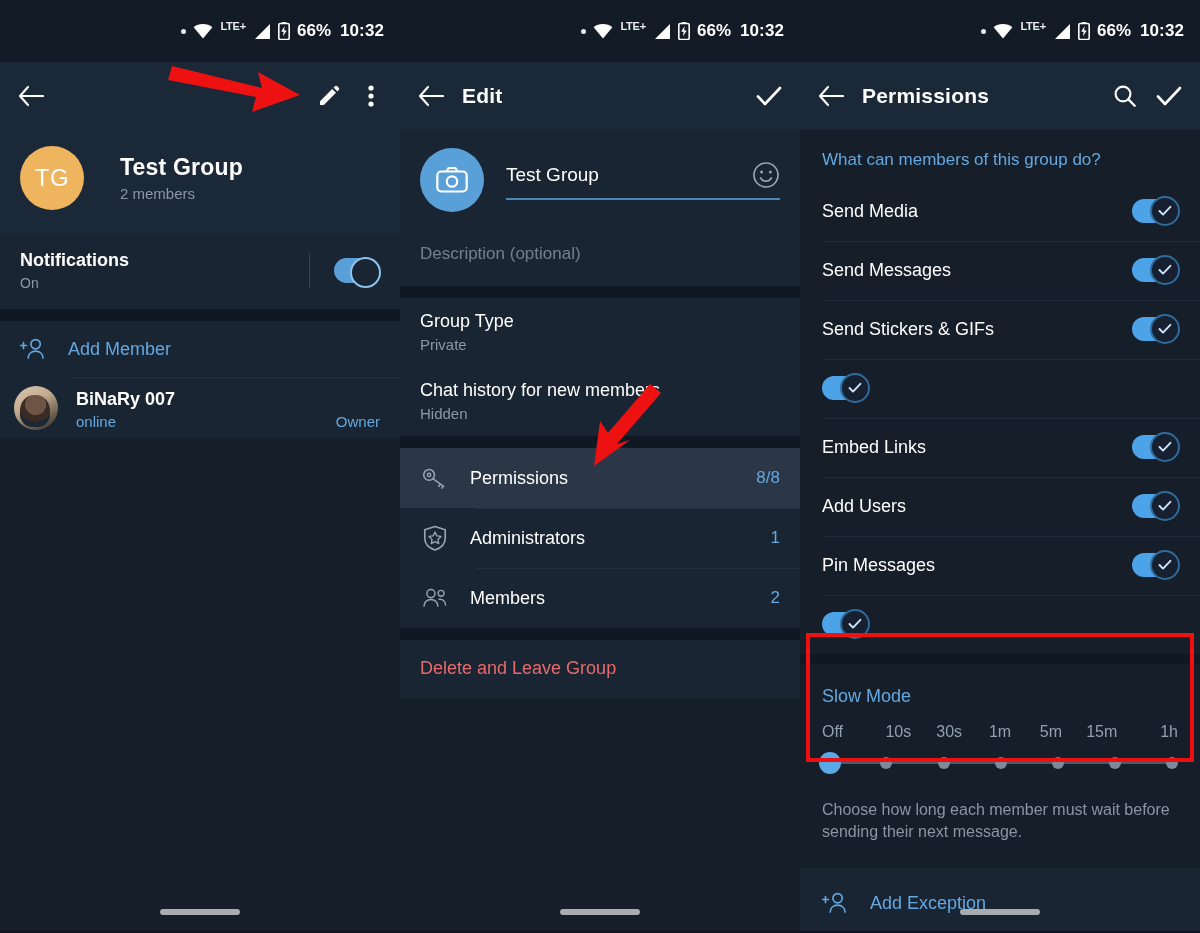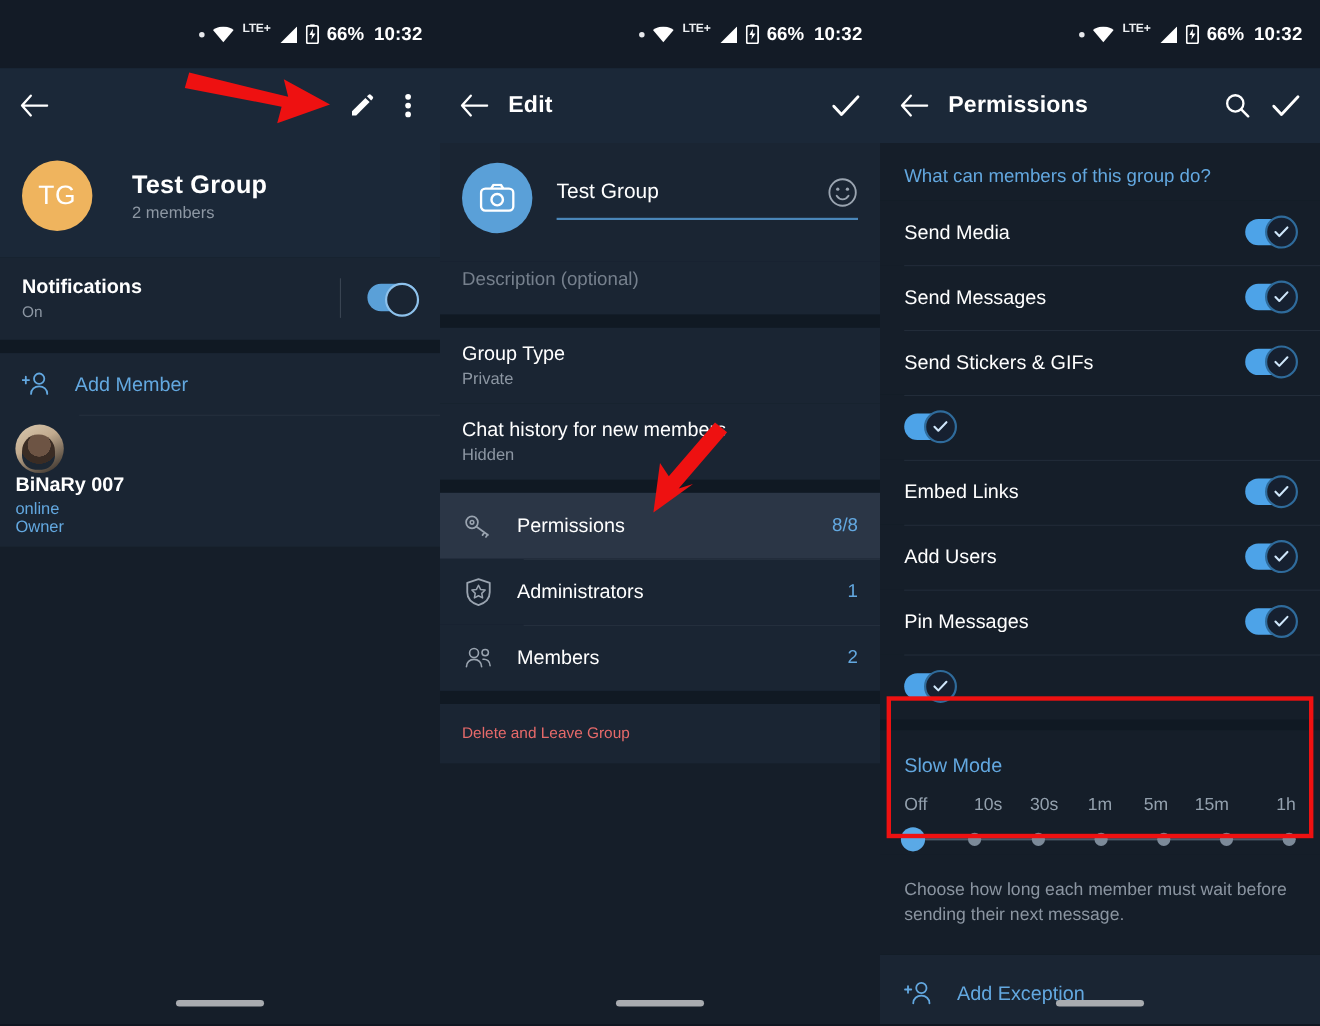--- a/index.html
+++ b/index.html
@@ -60,21 +60,21 @@
 
   .toggle-open{ width:46px; height:25px; border-radius:14px; background:#5aa0d8; position:relative;}
   .toggle-open::after{
     content:""; position:absolute; right:-1px; top:-1px; width:27px; height:27px;
     border-radius:50%; border:2.5px solid #8ec2ec; background:#1a2533;
   }
 
   .addrow{ display:flex; align-items:center; gap:22px; padding:15px 20px; }
   .addrow .lbl{ font-size:18px; color:#63a8e0; }
 
-  .member{ display:flex; align-items:flex-start; padding:9px 20px 9px 14px; position:relative;flex-direction:column;}
+  .member{ display:flex; align-items:flex-end; gap:18px; padding:9px 20px 9px 14px; position:relative;}
   .member::before{
     content:""; position:absolute; left:72px; right:0; top:0; height:1px; background:#25303e;
   }
   .mphoto{ width:44px; height:44px; border-radius:50%; overflow:hidden; flex:none; position:relative; }
   .mphoto.a{ background:linear-gradient(150deg,#d9c9b0 0%,#c2ab8f 40%,#2a2420 100%); }
   .mphoto.a::after{
     content:""; position:absolute; left:6px; top:9px; width:30px; height:32px; border-radius:48% 48% 40% 40%;
     background:radial-gradient(circle at 52% 30%, #6d5444 0 38%, #3a2c24 39% 62%, #1d2733 63%);
   }
   .mphoto.b{ background:linear-gradient(135deg,#1c1410 0%,#7a1e22 45%,#0b0d12 100%); }
@@ -101,21 +101,21 @@
 
   .iconrow{
     background:#1a2533; display:flex; align-items:center; gap:22px;
     padding:17px 20px 17px 22px; position:relative;
   }
   .iconrow.sel{ background:#2b3646; }
   .iconrow .rlbl{ flex:1; font-size:18px; }
   .iconrow .rval{ font-size:17px; color:#63a8e0; }
   .iconrow .divider{ position:absolute; left:76px; right:0; top:0; height:1px; background:#26313f;}
 
-  .danger{ background:#1a2533; padding:18px 20px 20px 20px; font-size:14px; color:#e76a6a; }
+  .danger{ background:#1a2533; padding:18px 20px 20px 20px; font-size:18px; color:#e76a6a; }
 
   
   .perm-head{ padding:20px 22px 12px 22px; font-size:17px; color:#63a8e0; background:#151e29; }
   .perm{ display:flex; align-items:center; padding:17px 22px 18px 22px; background:#151e29; position:relative;}
   .perm + .perm::before{ content:""; position:absolute; left:22px; right:0; top:0; height:1px; background:#222c39;}
   .perm .plbl{ flex:1; font-size:18px; }
   .toggle-chk{ width:46px; height:24px; border-radius:13px; background:#4da3e8; position:relative;}
   .toggle-chk .knob{
     position:absolute; right:-2px; top:-3px; width:30px; height:30px; border-radius:50%;
     border:2px solid #2f6b9b; background:#162030; display:flex; align-items:center; justify-content:center;

